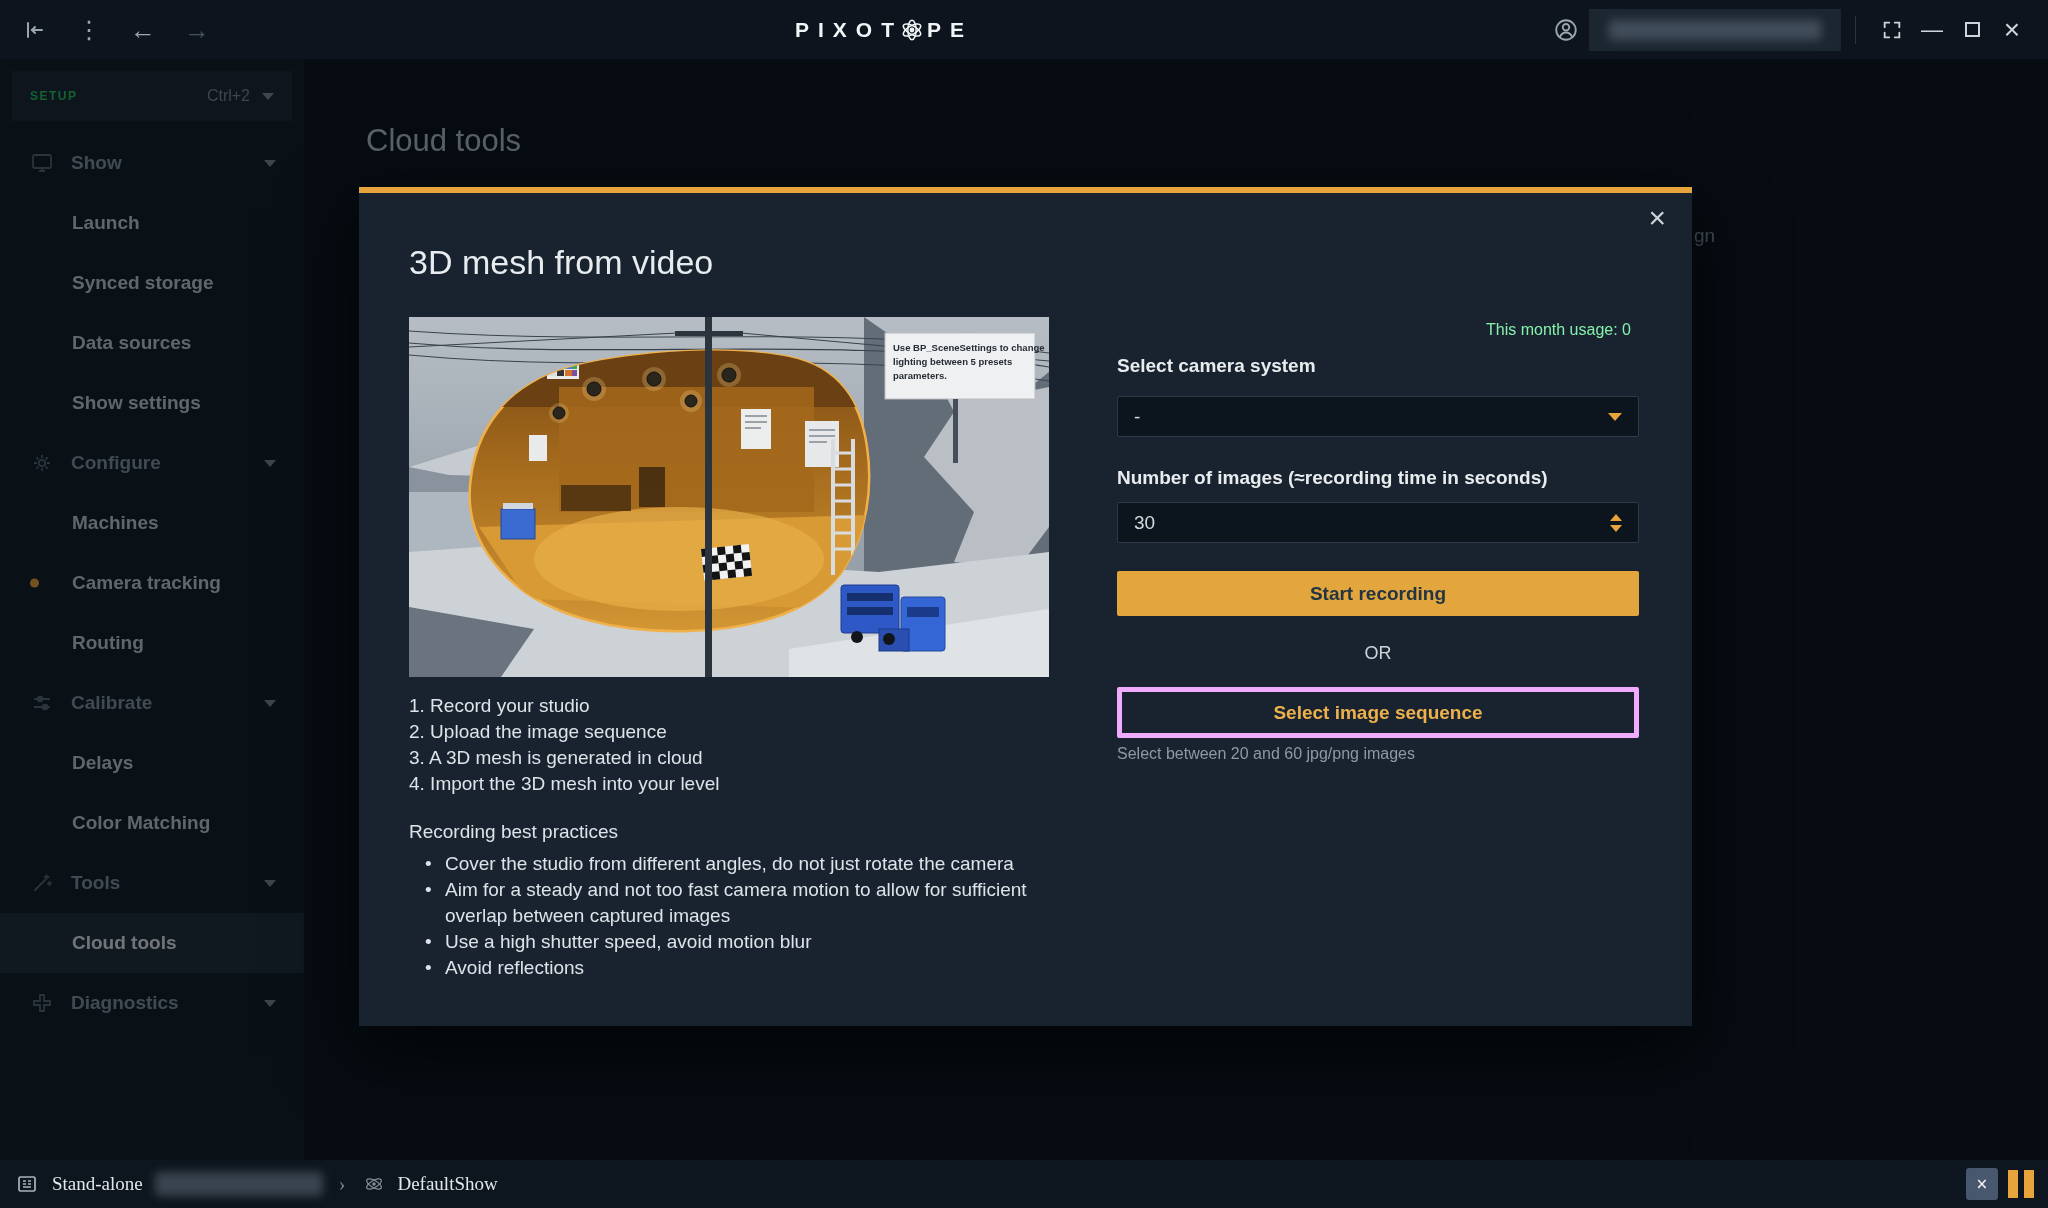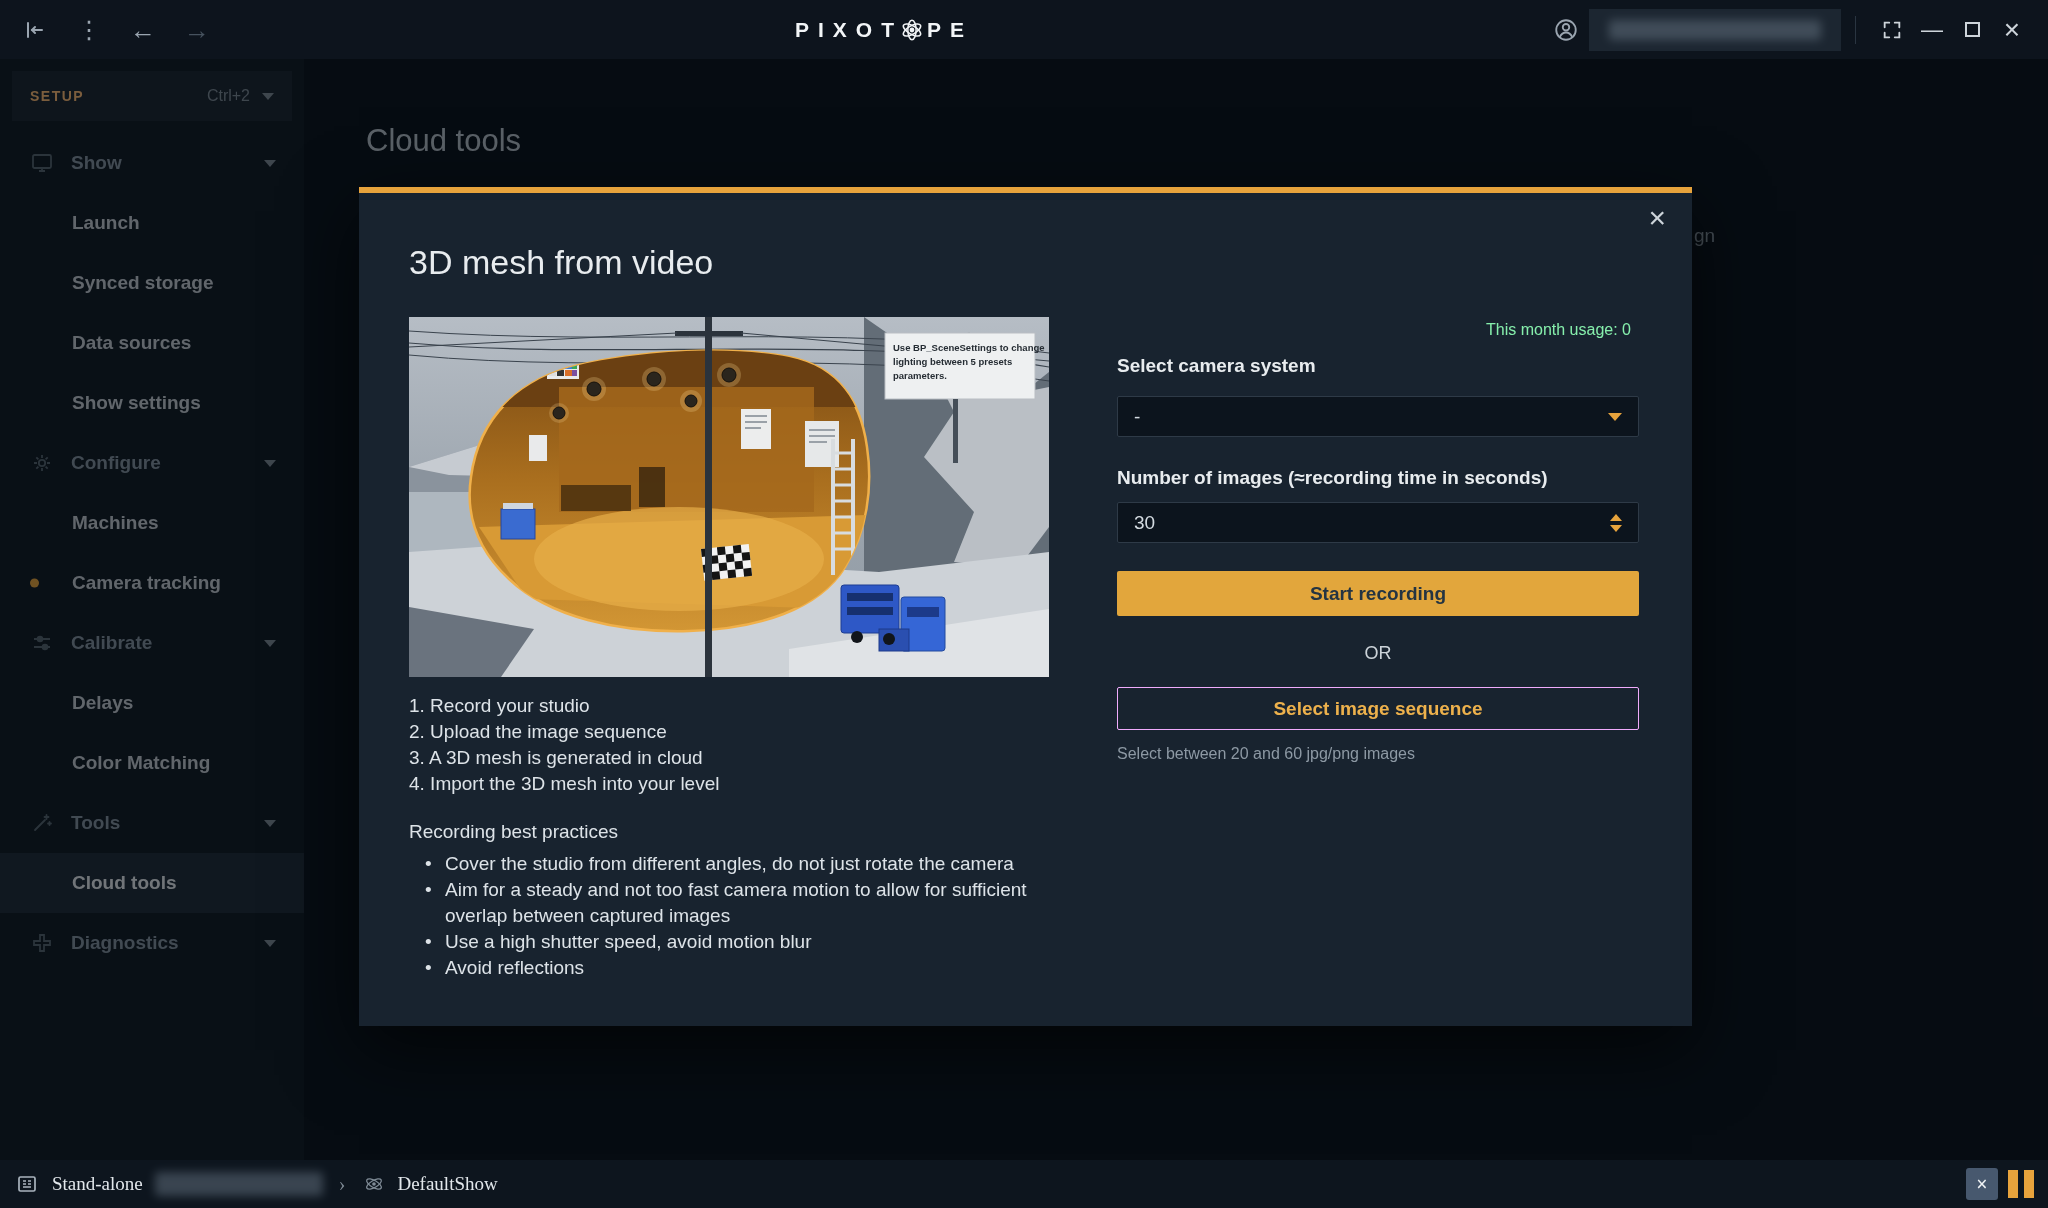--- a/index.html
+++ b/index.html
@@ -26,21 +26,21 @@
   .tb-blur { width:212px; height:20px; }
   .tb-divider { width:1px; height:28px; background:#2a3541; margin-right:16px; }
   .winbtn { width:40px; height:40px; display:flex; align-items:center; justify-content:center; color:#cdd4da; cursor:pointer; }
   .winbtn.minimize { font-size:22px; }
   .maxbox { width:15px; height:15px; border:2px solid #cdd4da; }
   .winbtn.close { font-size:28px; }
 
   
   .sidebar { position:absolute; top:59px; left:0; width:304px; bottom:48px; background:#101923; z-index:1; }
   .setup-strip { margin:12px; height:50px; background:#19242f; display:flex; align-items:center; padding:0 18px; cursor:pointer; }
-  .setup-label { font-size:14px; font-weight:700; letter-spacing:1.5px; color:#fdba74; }
+  .setup-label { font-size:12px; font-weight:700; letter-spacing:1.5px; color:#22c55e; }
   .setup-right { margin-left:auto; display:flex; align-items:center; gap:12px; color:#7e8a95; font-size:16px; }
   .tri-down { width:0; height:0; border-left:6px solid transparent; border-right:6px solid transparent; border-top:7px solid #7e8a95; }
   .nav { margin-top:10px; }
   .nav-row { height:60px; display:flex; align-items:center; position:relative; cursor:pointer; }
   .nav-row.group { padding:0 28px 0 29px; color:#8593a0; font-size:19px; font-weight:700; }
   .gicon { width:26px; height:26px; margin-right:16px; display:flex; align-items:center; justify-content:center; color:#56656f; }
   .gchev { margin-left:auto; }
   .nav-row.child { padding-left:72px; color:#c6cdd4; font-size:19px; font-weight:700; }
   .nav-row.child.active { background:#1e2a37; color:#e8edf1; }
   .notif-dot { position:absolute; left:30px; top:50%; transform:translateY(-50%); width:9px; height:9px; border-radius:50%; background:#e7a33c; }
@@ -71,21 +71,21 @@
   .inputbox { position:absolute; left:0; right:0; height:41px; background:#0c141d; border:1px solid #2e3a47; border-radius:2px; display:flex; align-items:center; padding:0 16px; font-size:19px; color:#d4dbe1; cursor:pointer; }
   .dropdown { top:203px; }
   .numbox { top:309px; }
   .dd-caret { margin-left:auto; width:0; height:0; border-left:7px solid transparent; border-right:7px solid transparent; border-top:8px solid #e7a33c; }
   .stepper { margin-left:auto; display:flex; flex-direction:column; gap:4px; }
   .step-up { width:0; height:0; border-left:6px solid transparent; border-right:6px solid transparent; border-bottom:7px solid #e7a33c; }
   .step-down { width:0; height:0; border-left:6px solid transparent; border-right:6px solid transparent; border-top:7px solid #e7a33c; }
   .btn { position:absolute; left:0; right:0; border-radius:2px; font-family:inherit; font-size:19px; font-weight:700; cursor:pointer; }
   .btn-start { top:378px; height:45px; background:#e2a63c; border:none; color:#243442; }
   .or { position:absolute; top:450px; width:100%; text-align:center; font-size:18px; color:#ccd3d9; }
-  .btn-select { top:494px; height:43px; background:transparent; border:1px solid #f0abfc; color:#edb14c; }
+  .btn-select { top:494px; height:51px; background:transparent; border:5px solid #f0abfc; color:#edb14c; }
   .hint { position:absolute; top:552px; left:0; font-size:16px; color:#8d99a4;text-align:right; }
 
   
   .statusbar { position:absolute; bottom:0; left:0; right:0; height:48px; background:#0d151e; display:flex; align-items:center; z-index:20;font-family:Liberation Serif, serif; }
   .sb-ic { width:26px; height:26px; margin-left:14px; color:#aab4be; display:flex; align-items:center; justify-content:center; }
   .sb-mode { margin-left:12px; font-size:19px; color:#e2e7eb; }
   .sb-blur { width:168px; height:24px; margin-left:12px; }
   .sb-sep { margin:0 16px; font-size:20px; color:#7d8994; }
   .sb-show { margin-left:10px; font-size:19px; color:#e2e7eb; }
   .sb-right { margin-left:auto; display:flex; align-items:center; gap:10px; padding-right:14px; }
@@ -195,20 +195,23 @@
       <span>Configure</span>
       <span class="gchev tri-down"></span>
     </div>
     <div class="nav-row child">
         <span>Machines</span>
       </div>
     <div class="nav-row child">
       <span class="notif-dot"></span>
       <span>Camera tracking</span>
     </div>
+    <div class="nav-row child">
+        <span>Routing</span>
+      </div>
 
     <div class="nav-row group">
       <span class="gicon">
         <svg width="24" height="24" viewBox="0 0 24 24" fill="none" stroke="currentColor" stroke-width="1.8">
             <path d="M4 8h16M4 16h16"></path>
             <circle cx="10" cy="8" r="2.4" fill="currentColor"></circle>
             <circle cx="15" cy="16" r="2.4" fill="currentColor"></circle>
           </svg>
       </span>
       <span>Calibrate</span>

